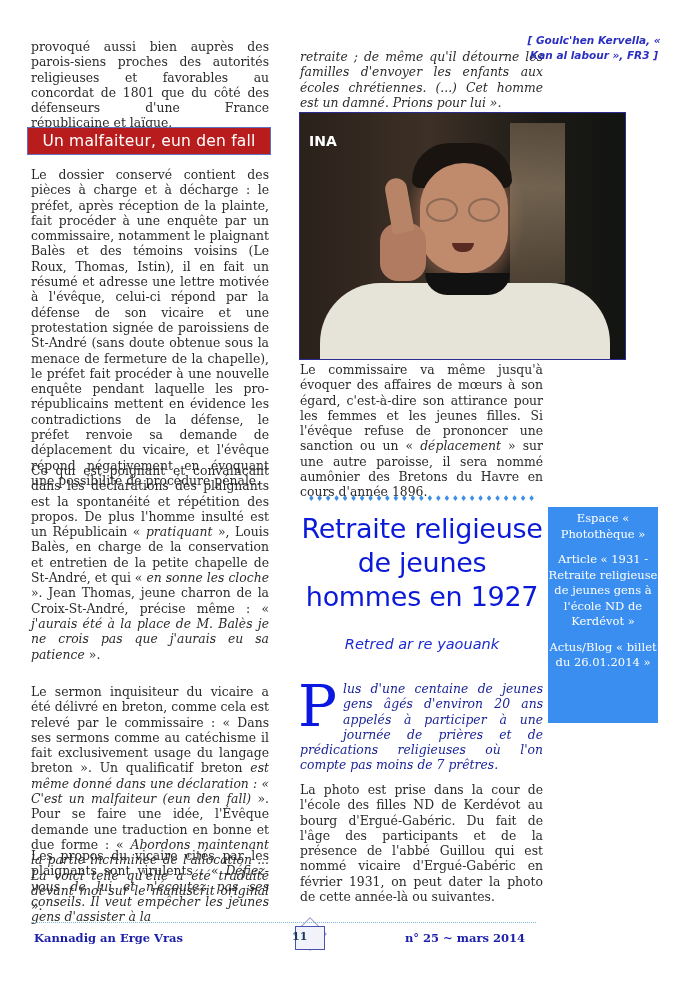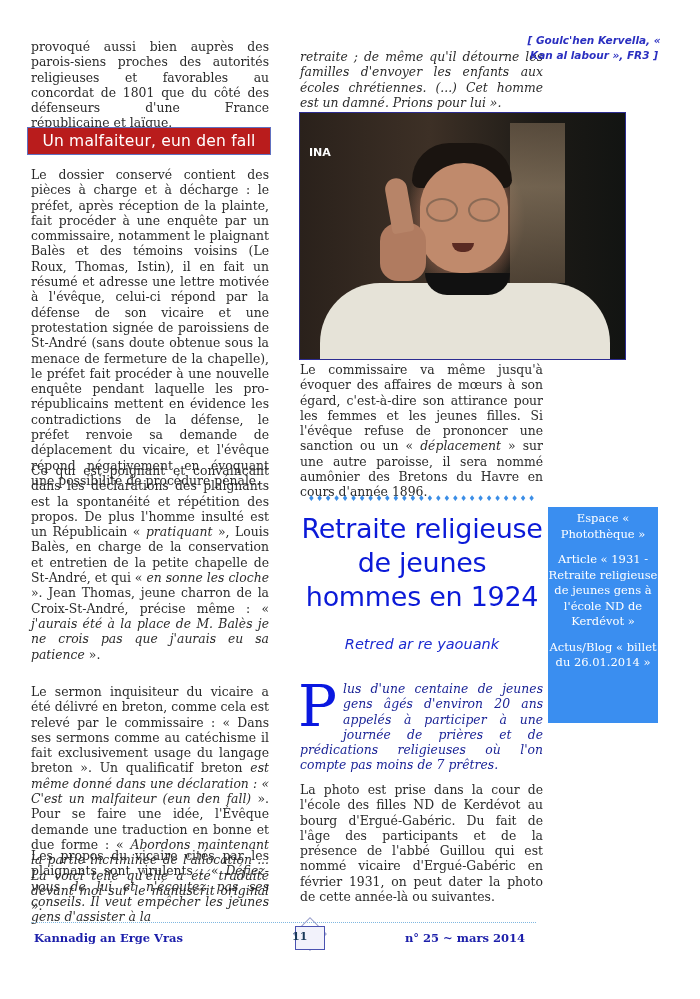--- a/index.html
+++ b/index.html
@@ -19,22 +19,22 @@
     #p3 { top: 463px; }
     #p4 { top: 684px; }
     #p5 { top: 848px; }
 
     #pM1 { top: 49px; }
     #photo { position: absolute; left: 299px; top: 112px; width: 325px; height: 246px;
       border: 1px solid #2c2c90; overflow: hidden;
       background: radial-gradient(ellipse 60px 75px at 165px 105px, #c99a7e 0%, #a87058 45%, rgba(40,30,25,0) 100%),
                   radial-gradient(ellipse 120px 60px at 170px 235px, #e8e6dc 0%, #bfbcae 60%, rgba(30,25,20,0) 100%),
                   linear-gradient(90deg, #2a211b 0%, #3d3026 40%, #1c1a16 75%, #121412 100%); }
-    #photo .ina { position: absolute; left: 9px; top: 33px; color: #fff; font-family: "DejaVu Sans", sans-serif;
-      font-weight: bold; font-size: 11px; }
+    #photo .ina { position: absolute; left: 9px; top: 20px; color: #fff; font-family: "DejaVu Sans", sans-serif;
+      font-weight: bold; font-size: 14px; }
     #photo .hair { position: absolute; left: 112px; top: 30px; width: 100px; height: 45px; border-radius: 50px 50px 10px 10px; background: #1a1410; }
     #photo .face { position: absolute; left: 120px; top: 50px; width: 88px; height: 110px; border-radius: 44px 44px 40px 40px; background: #c08a6c; }
     #photo .glassL, #photo .glassR { position: absolute; top: 85px; width: 28px; height: 20px; border: 2px solid #8a6a55; border-radius: 50%; }
     #photo .glassL { left: 126px; } #photo .glassR { left: 168px; }
     #photo .mouth { position: absolute; left: 152px; top: 130px; width: 22px; height: 9px; background: #5a2a22; border-radius: 0 0 12px 12px; }
     #photo .finger { position: absolute; left: 88px; top: 65px; width: 22px; height: 55px; background: #b78468; border-radius: 11px 11px 4px 4px; transform: rotate(-10deg); }
     #photo .hand { position: absolute; left: 80px; top: 110px; width: 46px; height: 58px; background: #b07b60; border-radius: 18px; }
     #photo .collar { position: absolute; left: 125px; top: 160px; width: 85px; height: 22px; background: #111; border-radius: 0 0 30px 30px; }
     #photo .robe { position: absolute; left: 20px; top: 170px; width: 290px; height: 90px; background: #e6e3d8; border-radius: 60px 60px 0 0; }
     #photo .cab { position: absolute; left: 210px; top: 10px; width: 55px; height: 160px; background: linear-gradient(180deg,#6a5a48,#8d7a62 40%,#5c4d3d); opacity: 0.75; }
@@ -108,21 +108,21 @@
   <div class="finger"></div>
   <span class="ina">INA</span>
 </div>
 
 <div class="col colM" id="pM2">
   <p><span>Le commissaire va même jusqu'à évoquer des affaires de mœurs à son égard, c'est-à-dire son attirance pour les femmes et les jeunes filles. Si l'évêque refuse de prononcer une sanction ou un « </span><span class="it">déplacement</span><span> » sur une autre paroisse, il sera nommé aumônier des Bretons du Havre en cours d'année 1896.</span></p>
 </div>
 
 <div id="dots">♦♦♦♦♦♦♦♦♦♦♦♦♦♦♦♦♦♦♦♦♦♦♦♦♦♦♦</div>
 
-<div id="title">Retraite religieuse de jeunes hommes en 1924</div>
+<div id="title">Retraite religieuse de jeunes hommes en 1927</div>
 <div id="subtitle">Retred ar re yaouank</div>
 
 <div id="lede">
   <span class="drop">P</span><span>lus d'une centaine de jeunes gens âgés d'environ 20 ans appelés à participer à une journée de prières et de prédications religieuses où l'on compte pas moins de 7 prêtres.</span>
 </div>
 
 <div class="col colM" id="pM3">
   <p>La photo est prise dans la cour de l'école des filles ND de Kerdévot au bourg d'Ergué-Gabéric. Du fait de l'âge des participants et de la présence de l'abbé Guillou qui est nommé vicaire d'Ergué-Gabéric en février 1931, on peut dater la photo de cette année-là ou suivantes.</p>
 </div>
 

